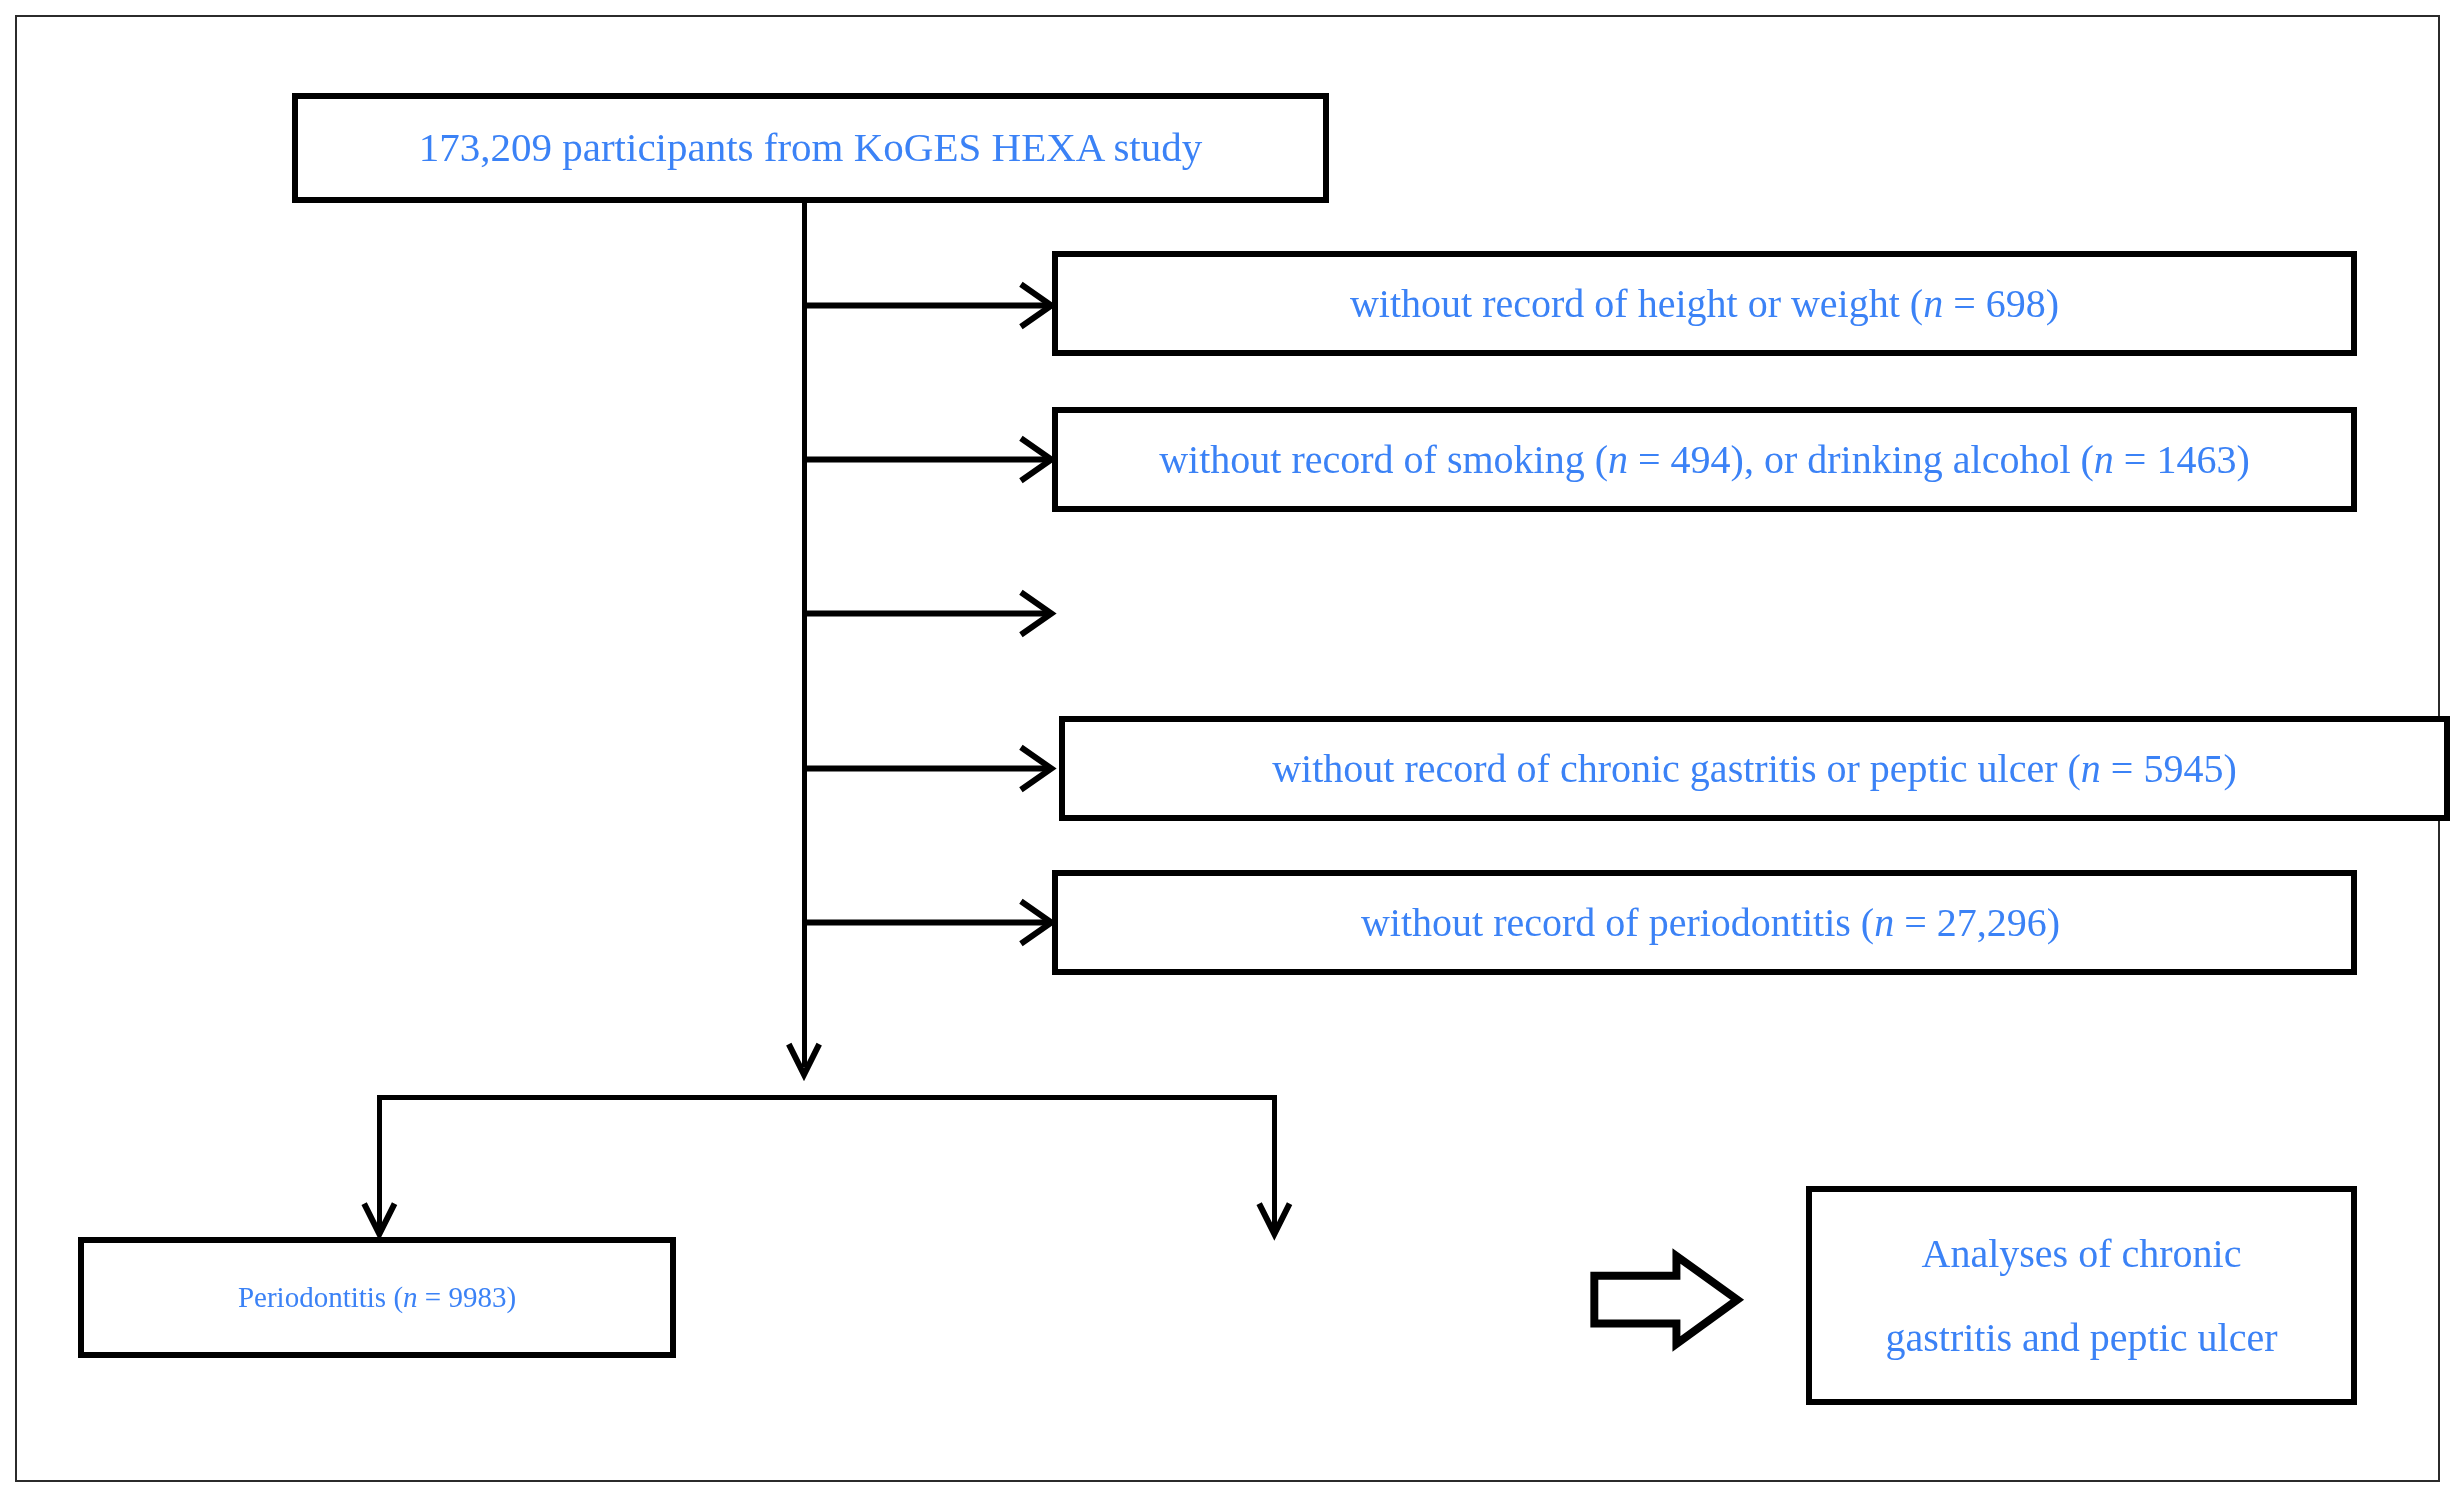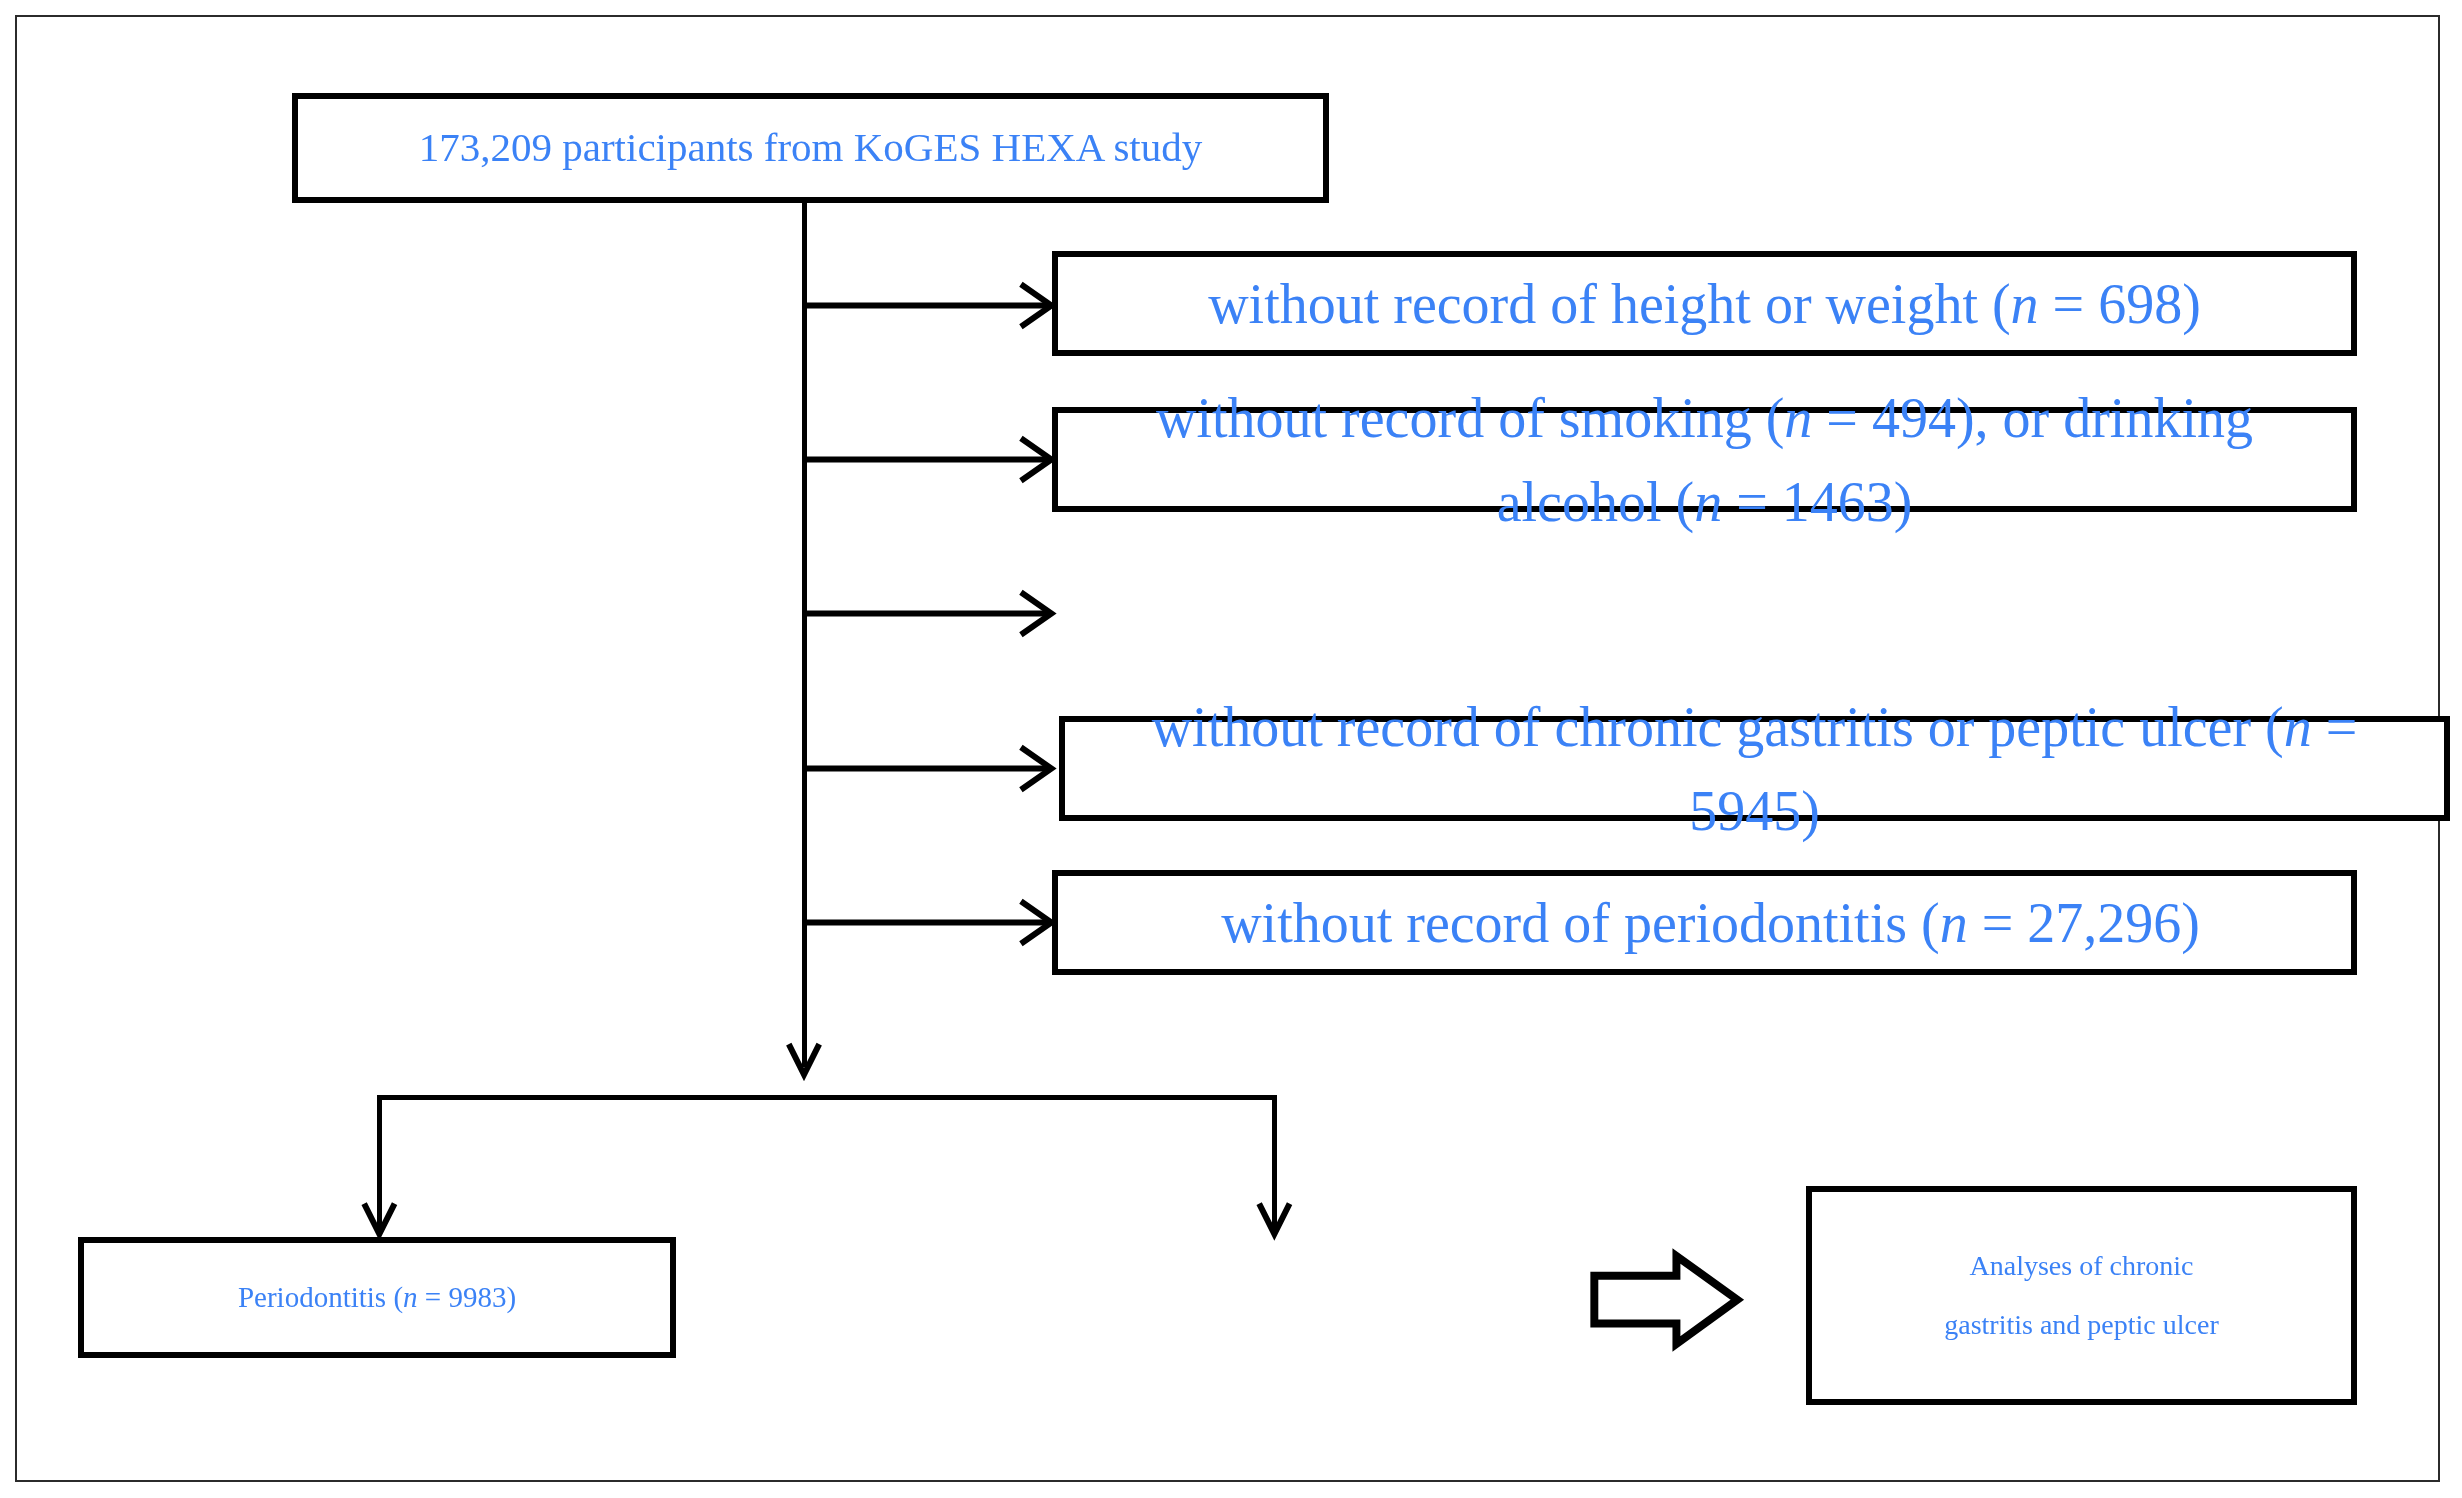--- a/index.html
+++ b/index.html
@@ -40,23 +40,23 @@
     color: #3b82f6;
     line-height: 1.5;
   }
   .fc-box .txt {
     display: block;
     width: 100%;
     padding: 0 14.6px;
     box-sizing: border-box;
   }
   .t-top      { font-size: 41px; }
-  .t-excl     { font-size: 56px; }
+  .t-excl     { font-size: 40px; }
   .t-outcome  { font-size: 29px; }
-  .t-analysis { font-size: 28px; line-height: 2.1; }
+  .t-analysis { font-size: 40px; line-height: 2.1; }
 
   .ital { font-style: italic; }
 
   
   .vline {
     position: absolute;
     background: #000000;
     width: 4.7px;
   }
   .hline {

